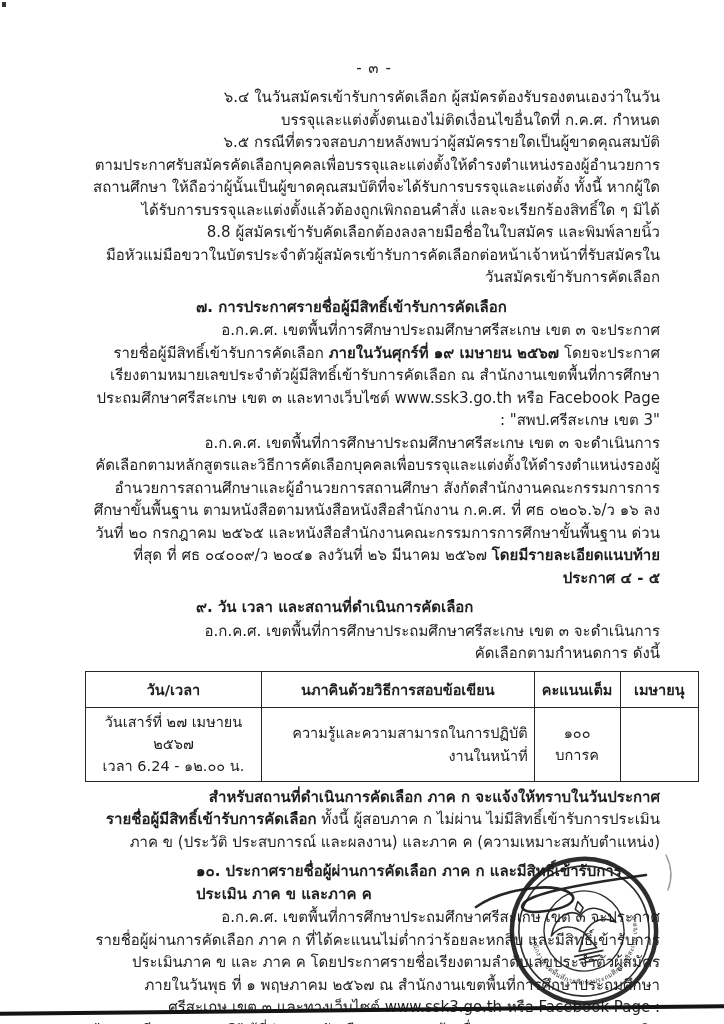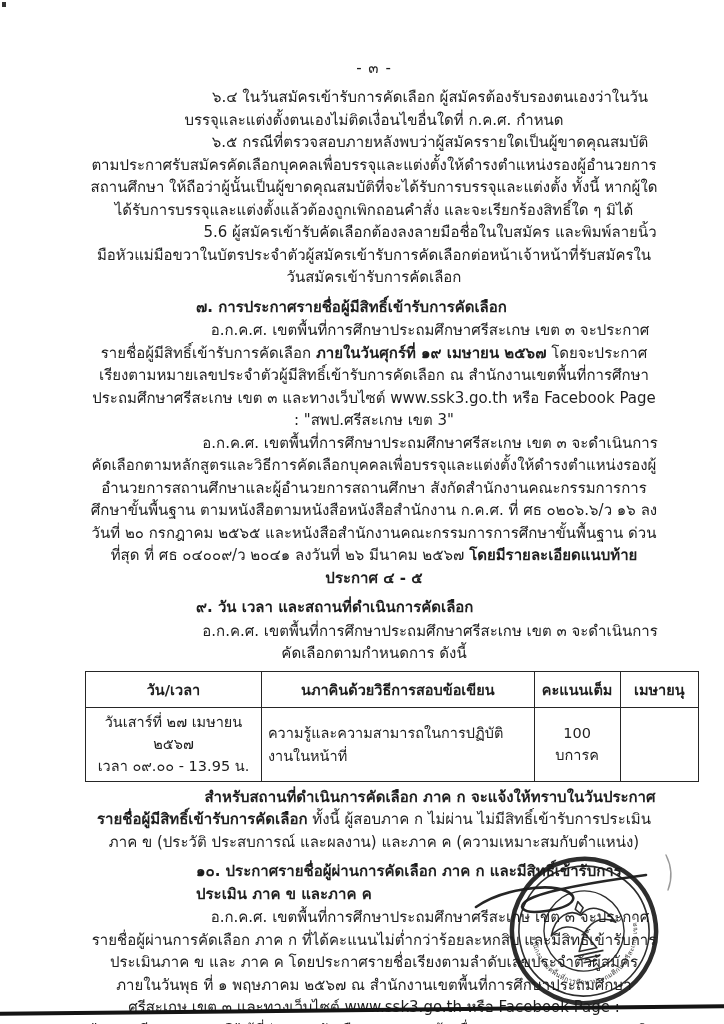--- a/index.html
+++ b/index.html
@@ -18,21 +18,21 @@
   .pageno {
     text-align:center;
     font-size:15px;
     margin-bottom:6px;
     letter-spacing:1px;
   }
   .para {
     font-size:15px;
     line-height:1.5;
     text-indent:112px;
-    text-align:center;
+    text-align:right;
   }
   .heading {
     font-size:15px;
     line-height:1.5;
     font-weight:bold;
     margin:7px 0 1px 108px;
   }
   .b { font-weight:bold; }
   .part-label {
     font-size:15px; line-height:1.5; font-weight:bold;
@@ -45,21 +45,21 @@
     table-layout:fixed;
   }
   table.exam th, table.exam td {
     border:1.6px solid #262626;
     font-size:14.5px;
     padding:3px 6px;
     vertical-align:middle;
   }
   table.exam th { font-weight:bold; text-align:center; height:36px; }
   td.c { text-align:center; line-height:1.55; }
-  td.subject { text-align:left; padding-left:10px; }
+  td.subject { text-align:right; padding-left:10px; }
   tr.data td { height:58px; }
   .col1 { width:28.7%; } .col2 { width:44.5%; } .col3 { width:14%; } .col4 { width:12.8%; }
   .after-table { margin-top:4px; }
   .stamp-layer {
     position:absolute; left:460px; top:843px;
     width:250px; height:176px;
     pointer-events:none;
   }
   .scan-line {
     position:absolute; left:-4px; top:1008px;
@@ -74,21 +74,21 @@
 </style>
 </head>
 <body>
 
 <div class="page">
 
   <div class="pageno">- ๓ -</div>
 
   <div class="para">๖.๔ ในวันสมัครเข้ารับการคัดเลือก ผู้สมัครต้องรับรองตนเองว่าในวันบรรจุและแต่งตั้งตนเองไม่ติดเงื่อนไขอื่นใดที่ ก.ค.ศ. กำหนด</div>
   <div class="para">๖.๕ กรณีที่ตรวจสอบภายหลังพบว่าผู้สมัครรายใดเป็นผู้ขาดคุณสมบัติตามประกาศรับสมัครคัดเลือกบุคคลเพื่อบรรจุและแต่งตั้งให้ดำรงตำแหน่งรองผู้อำนวยการสถานศึกษา ให้ถือว่าผู้นั้นเป็นผู้ขาดคุณสมบัติที่จะได้รับการบรรจุและแต่งตั้ง ทั้งนี้ หากผู้ใดได้รับการบรรจุและแต่งตั้งแล้วต้องถูกเพิกถอนคำสั่ง และจะเรียกร้องสิทธิ์ใด ๆ มิได้</div>
-  <div class="para">5.6 ผู้สมัครเข้ารับคัดเลือกต้องลงลายมือชื่อในใบสมัคร และพิมพ์ลายนิ้วมือหัวแม่มือขวาในบัตรประจำตัวผู้สมัครเข้ารับการคัดเลือกต่อหน้าเจ้าหน้าที่รับสมัครในวันสมัครเข้ารับการคัดเลือก</div>
+  <div class="para">8.8 ผู้สมัครเข้ารับคัดเลือกต้องลงลายมือชื่อในใบสมัคร และพิมพ์ลายนิ้วมือหัวแม่มือขวาในบัตรประจำตัวผู้สมัครเข้ารับการคัดเลือกต่อหน้าเจ้าหน้าที่รับสมัครในวันสมัครเข้ารับการคัดเลือก</div>
 
   <div class="heading">๗. การประกาศรายชื่อผู้มีสิทธิ์เข้ารับการคัดเลือก</div>
   <div class="para"><span>อ.ก.ค.ศ. เขตพื้นที่การศึกษาประถมศึกษาศรีสะเกษ เขต ๓ จะประกาศรายชื่อผู้มีสิทธิ์เข้ารับการคัดเลือก </span><span class="b">ภายในวันศุกร์ที่ ๑๙ เมษายน ๒๕๖๗</span><span> โดยจะประกาศเรียงตามหมายเลขประจำตัวผู้มีสิทธิ์เข้ารับการคัดเลือก ณ สำนักงานเขตพื้นที่การศึกษาประถมศึกษาศรีสะเกษ เขต ๓ และทางเว็บไซต์ www.ssk3.go.th หรือ Facebook Page : "สพป.ศรีสะเกษ เขต 3"</span></div>
 
   <div class="para"><span>อ.ก.ค.ศ. เขตพื้นที่การศึกษาประถมศึกษาศรีสะเกษ เขต ๓ จะดำเนินการคัดเลือกตามหลักสูตรและวิธีการคัดเลือกบุคคลเพื่อบรรจุและแต่งตั้งให้ดำรงตำแหน่งรองผู้อำนวยการสถานศึกษาและผู้อำนวยการสถานศึกษา สังกัดสำนักงานคณะกรรมการการศึกษาขั้นพื้นฐาน ตามหนังสือตามหนังสือหนังสือสำนักงาน ก.ค.ศ. ที่ ศธ ๐๒๐๖.๖/ว ๑๖ ลงวันที่ ๒๐ กรกฎาคม ๒๕๖๕ และหนังสือสำนักงานคณะกรรมการการศึกษาขั้นพื้นฐาน ด่วนที่สุด ที่ ศธ ๐๔๐๐๙/ว ๒๐๔๑ ลงวันที่ ๒๖ มีนาคม ๒๕๖๗ </span><span class="b">โดยมีรายละเอียดแนบท้ายประกาศ ๔ - ๕</span></div>
 
   <div class="heading">๙. วัน เวลา และสถานที่ดำเนินการคัดเลือก</div>
   <div class="para">อ.ก.ค.ศ. เขตพื้นที่การศึกษาประถมศึกษาศรีสะเกษ เขต ๓ จะดำเนินการคัดเลือกตามกำหนดการ ดังนี้</div>
 
   <table class="exam">
@@ -101,25 +101,25 @@
     <tbody>
         <tr>
       <th>วัน/เวลา</th>
       <th>นภาคินด้วยวิธีการสอบข้อเขียน</th>
       <th>คะแนนเต็ม</th>
       <th>เมษายนุ</th>
     </tr>
     <tr class="data">
       <td class="c">
         <div>วันเสาร์ที่ ๒๗ เมษายน ๒๕๖๗</div>
-        <div>เวลา ๐๙.๐๐ - 13.95 น.</div>
+        <div>เวลา 6.24 - ๑๒.๐๐ น.</div>
       </td>
       <td class="subject">ความรู้และความสามารถในการปฏิบัติงานในหน้าที่</td>
       <td class="c">
-        <div>100</div>
+        <div>๑๐๐</div>
         <div>บการค</div>
       </td>
       <td class="c"></td>
     </tr>
   </tbody>
     </table>
 
   <div class="para after-table"><span class="b">สำหรับสถานที่ดำเนินการคัดเลือก ภาค ก จะแจ้งให้ทราบในวันประกาศรายชื่อผู้มีสิทธิ์เข้ารับการคัดเลือก</span><span> ทั้งนี้ ผู้สอบภาค ก ไม่ผ่าน ไม่มีสิทธิ์เข้ารับการประเมินภาค ข (ประวัติ ประสบการณ์ และผลงาน) และภาค ค (ความเหมาะสมกับตำแหน่ง)</span></div>
 
   <div class="heading">๑๐. ประกาศรายชื่อผู้ผ่านการคัดเลือก ภาค ก และมีสิทธิ์เข้ารับการประเมิน ภาค ข และภาค ค</div>

